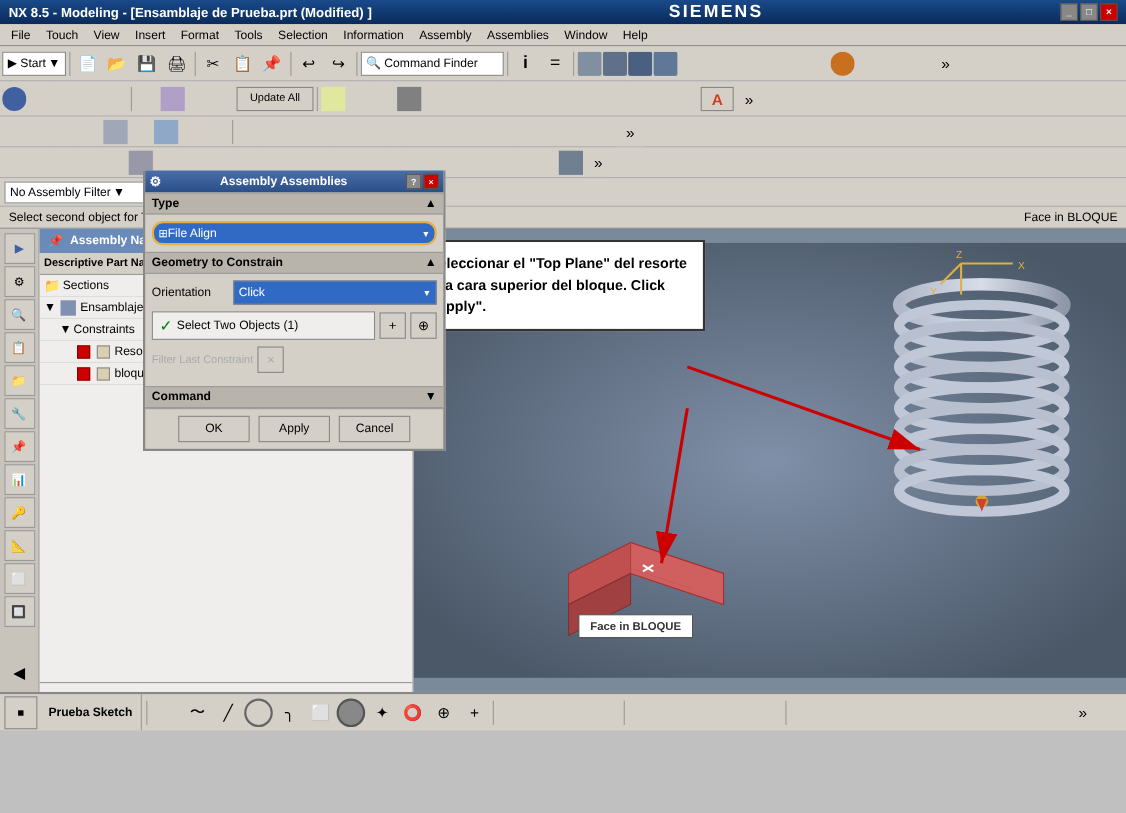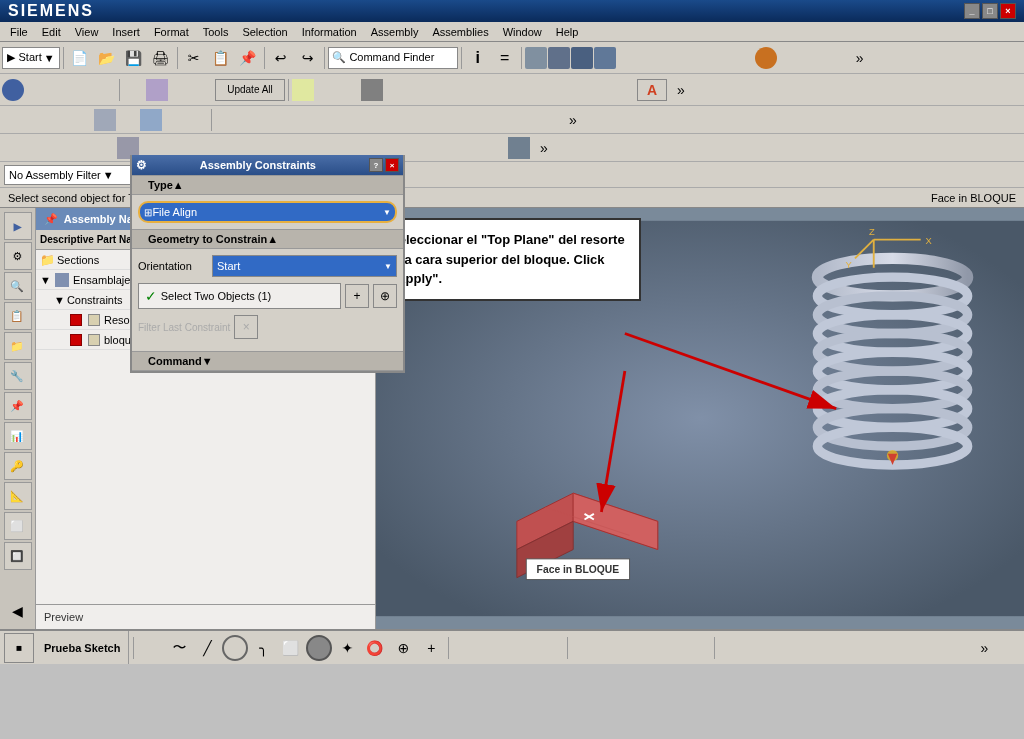--- a/index.html
+++ b/index.html
@@ -255,21 +255,22 @@
       display: flex; align-items: center; justify-content: center;
       font-size: 8px; color: white; cursor: pointer;
     }
     .dialog-title-btn.close-btn { background: #c00; }
 
     .dialog-section-header {
       background: #b8b4ac;
       height: 20px;
       display: flex;
       align-items: center;
-      padding: 0 16px;
+      justify-content: space-between;
+      padding: 0 6px;
       font-size: 11px;
       font-weight: bold;
       border-top: 1px solid #999;
       border-bottom: 1px solid #999;
     }
     .dialog-body { padding: 6px; }
     .dialog-row {
       margin-bottom: 6px;
       display: flex;
       align-items: center;
@@ -353,31 +354,32 @@
       padding: 0 8px;
       border-right: 1px solid #999;
       height: 100%;
       display: flex; align-items: center;
     }
   </style>
 </head>
 <body>
 
 <div id="titlebar">
+  <span>NX 8.5 - Modeling - [Ensamblaje de Prueba.prt (Modified) ]</span>
   <span style="font-size:16px; letter-spacing:2px;">SIEMENS</span>
   <div class="controls">
     <div class="ctrl-btn">_</div>
     <div class="ctrl-btn">□</div>
     <div class="ctrl-btn close">×</div>
   </div>
 </div>
 
 <div id="menubar">
   <div class="menu-item">File</div>
-  <div class="menu-item">Edit</div>
+  <div class="menu-item">Touch</div>
   <div class="menu-item">View</div>
   <div class="menu-item">Insert</div>
   <div class="menu-item">Format</div>
   <div class="menu-item">Tools</div>
   <div class="menu-item">Selection</div>
   <div class="menu-item">Information</div>
   <div class="menu-item">Assembly</div>
   <div class="menu-item">Assemblies</div>
   <div class="menu-item">Window</div>
   <div class="menu-item">Help</div>
@@ -636,21 +638,21 @@
         <div class="tree-cell ref" style="font-size:10px;">Model (...</div>
         <div class="tree-cell r">♦</div>
         <div class="tree-cell p">⊕</div>
       </div>
     </div>
 
     <div id="constraints-dialog">
 
       <div class="dialog-titlebar">
         <span style="font-size:12px;">⚙</span>
-        <span style="flex:1; text-align:center;">Assembly Constraints</span>
+        <span style="flex:1; text-align:center;">Assembly Assemblies</span>
         <div class="dialog-title-btns">
           <div class="dialog-title-btn">?</div>
           <div class="dialog-title-btn close-btn">×</div>
         </div>
       </div>
 
       <div class="dialog-section-header">
         <span>Type</span>
         <span>▲</span>
       </div>
@@ -663,21 +665,21 @@
       </div>
 
       <div class="dialog-section-header">
         <span>Geometry to Constrain</span>
         <span>▲</span>
       </div>
       <div class="dialog-body">
         <div class="dialog-row">
           <span class="dialog-label">Orientation</span>
           <div class="dialog-dropdown blue-fill">
-            <span style="flex:1;">Start</span>
+            <span style="flex:1;">Click</span>
             <span class="dropdown-arrow">▼</span>
           </div>
         </div>
         <div class="dialog-row">
           <div class="select-btn">
             <span class="green-check">✓</span>
             <span>Select Two Objects (1)</span>
           </div>
           <div class="icon-btn">+</div>
           <div class="icon-btn">⊕</div>
@@ -686,24 +688,34 @@
           <span class="dialog-label disabled-btn" style="color:#aaa; font-size:10px;">Filter Last Constraint</span>
           <div class="icon-btn disabled-btn" style="color:#aaa;">×</div>
         </div>
       </div>
 
       <div class="dialog-section-header">
         <span>Command</span>
         <span>▼</span>
       </div>
 
+      <div class="dialog-footer">
+        <div class="dialog-footer-btn">
+          <span>OK</span>
+        </div>
+        <div class="dialog-footer-btn">
+          <span>Apply</span>
+        </div>
+        <div class="dialog-footer-btn">
+          <span>Cancel</span>
+        </div>
+      </div>
     </div>
 
     <div id="nav-bottom" style="margin-top: auto; border-top: 1px solid #999; padding: 4px;">
-      <div class="nav-bottom-link">Preview</div>
     </div>
   </div>
 
   <div id="viewport">
 
     <div class="annotation-box" style="top: 10px; left: 0px; max-width: 265px; font-size: 13px;">
       <span>Seleccionar el "Top Plane" del resorte y la cara superior del bloque. Click "Apply".</span>
     </div>
 
     <svg class="arrow-svg" viewBox="0 0 690 421">

